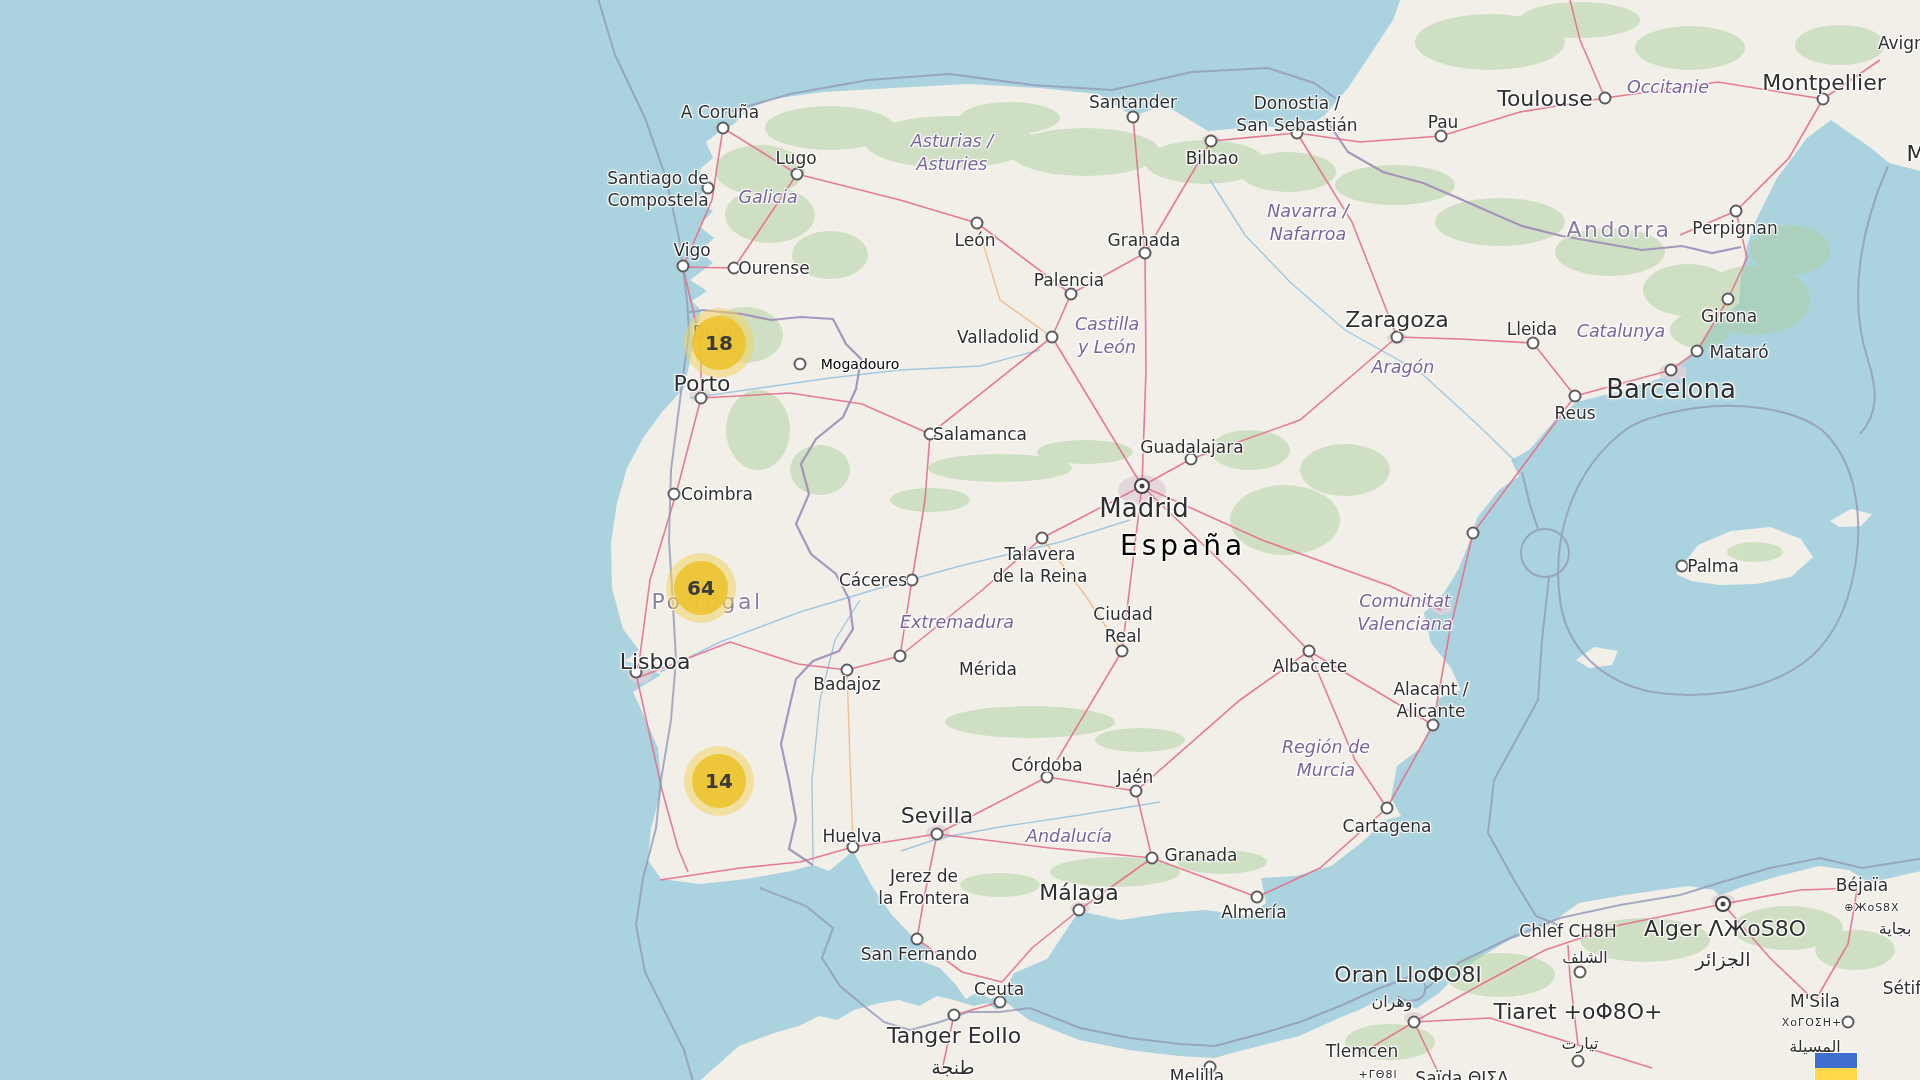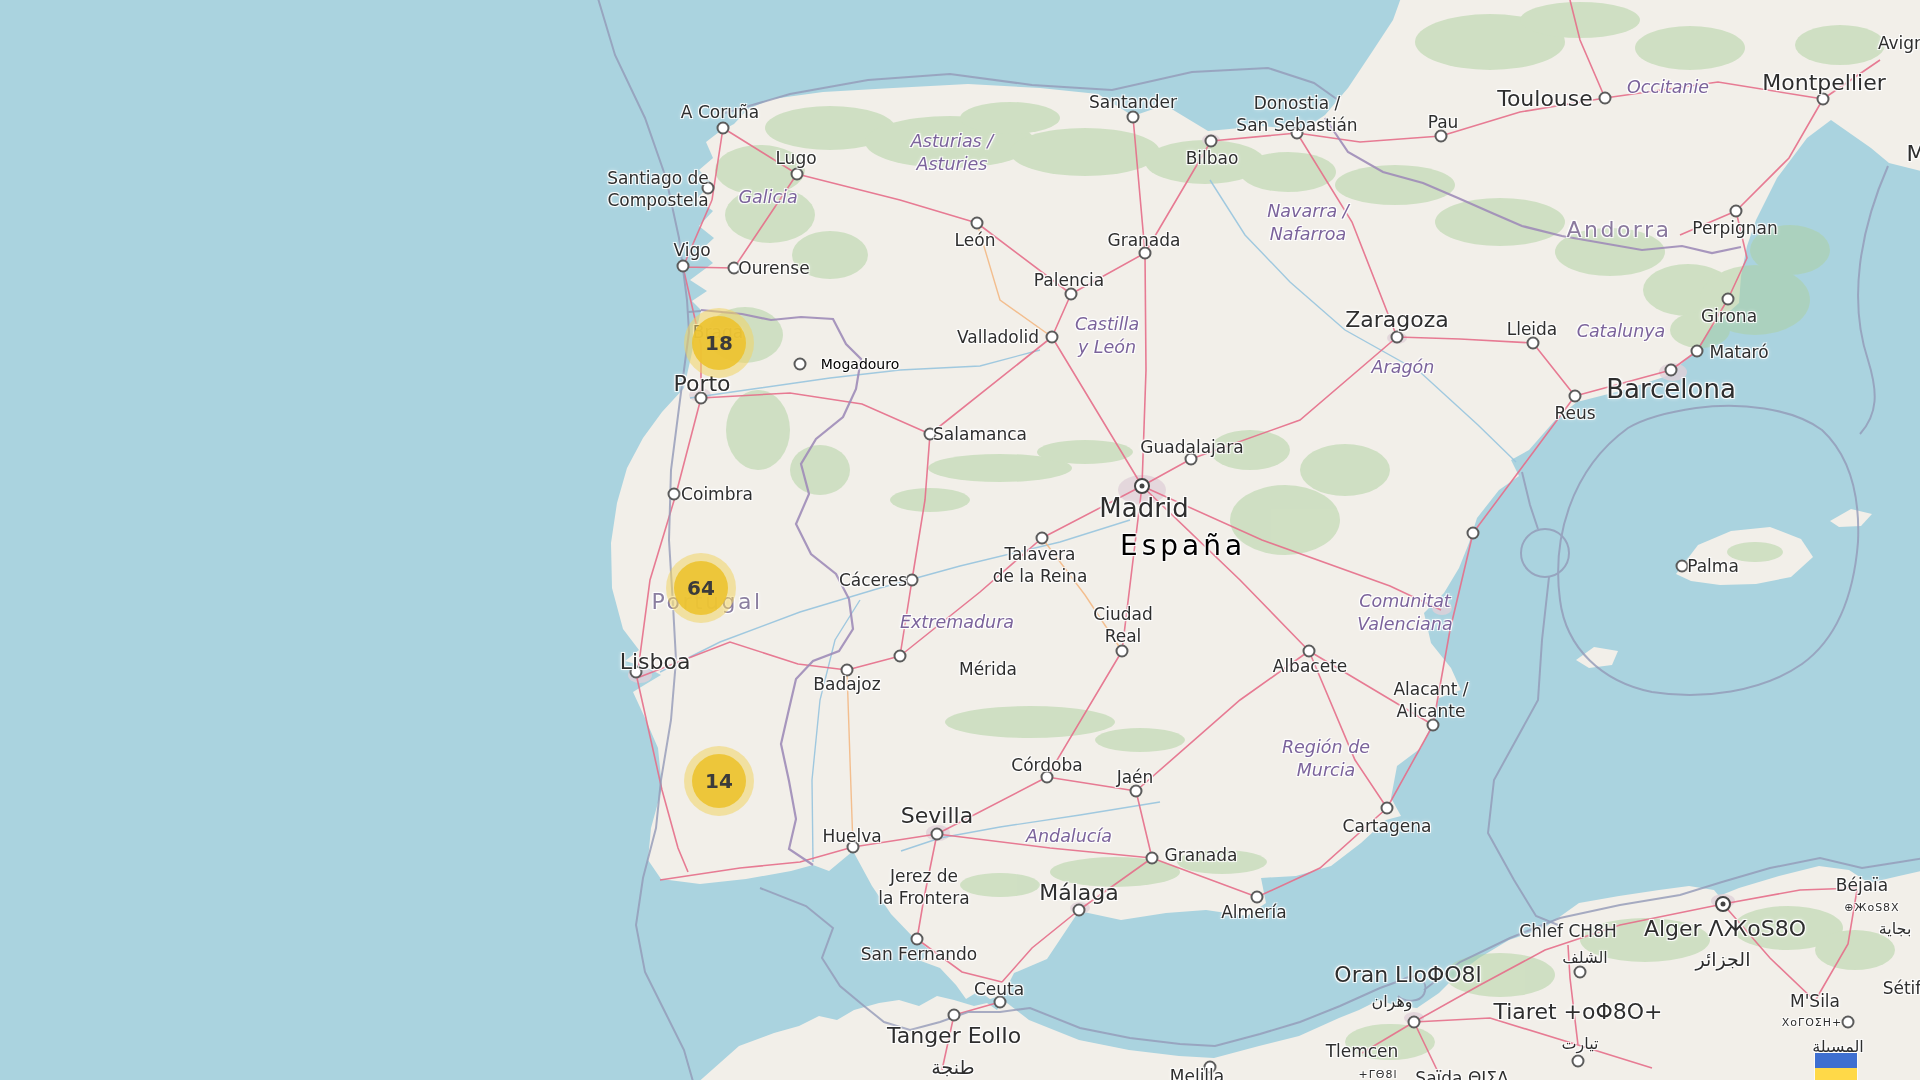--- a/index.html
+++ b/index.html
@@ -295,21 +295,21 @@
       <div class="lbl region" style="left: 1326px; top: 759px;">Región de
 Murcia</div>
       <div class="lbl region" style="left: 1069px; top: 837px;">Andalucía</div>
       <div class="lbl country xl" style="left: 1183px; top: 546px; color: #000000;">España</div>
       <div class="lbl country l" style="left: 707px; top: 602px; color: rgb(139, 127, 160);">Portugal</div>
       <div class="lbl country l" style="left: 1619px; top: 230px; color: rgb(139, 122, 158);">Andorra</div>
       <div class="lbl script ar-l" style="left: 1723px; top: 960px;">الجزائر</div>
       <div class="lbl script ar-m" style="left: 1392px; top: 1002px;">وهران</div>
       <div class="lbl script ar-m" style="left: 1585px; top: 958px;">الشلف</div>
       <div class="lbl script ar-m" style="left: 1580px; top: 1044px;">تيارت</div>
-      <div class="lbl script ar-m" style="left: 1815px; top: 1047px; margin-left: 23px;">المسيلة</div>
+      <div class="lbl script ar-m" style="left: 1815px; top: 1047px;">المسيلة</div>
       <div class="lbl script ar-m" style="left: 1895px; top: 929px;">بجاية</div>
       <div class="lbl script ar-l" style="left: 953px; top: 1068px;">طنجة</div>
       <div class="lbl script tif" style="left: 1812px; top: 1023px;">XoΓΟΣH+</div>
       <div class="lbl script tif" style="left: 1872px; top: 908px;">⊕ЖoS8X</div>
       <div class="lbl script tif" style="left: 1378px; top: 1075px;">+ΓΘ8l</div>
     </div>
   <div class="layer" id="cluster-layer">
       <div class="cluster" style="left: 719px; top: 343px;">
         <div class="cluster-inner">
           <span class="cluster-count">18</span>

